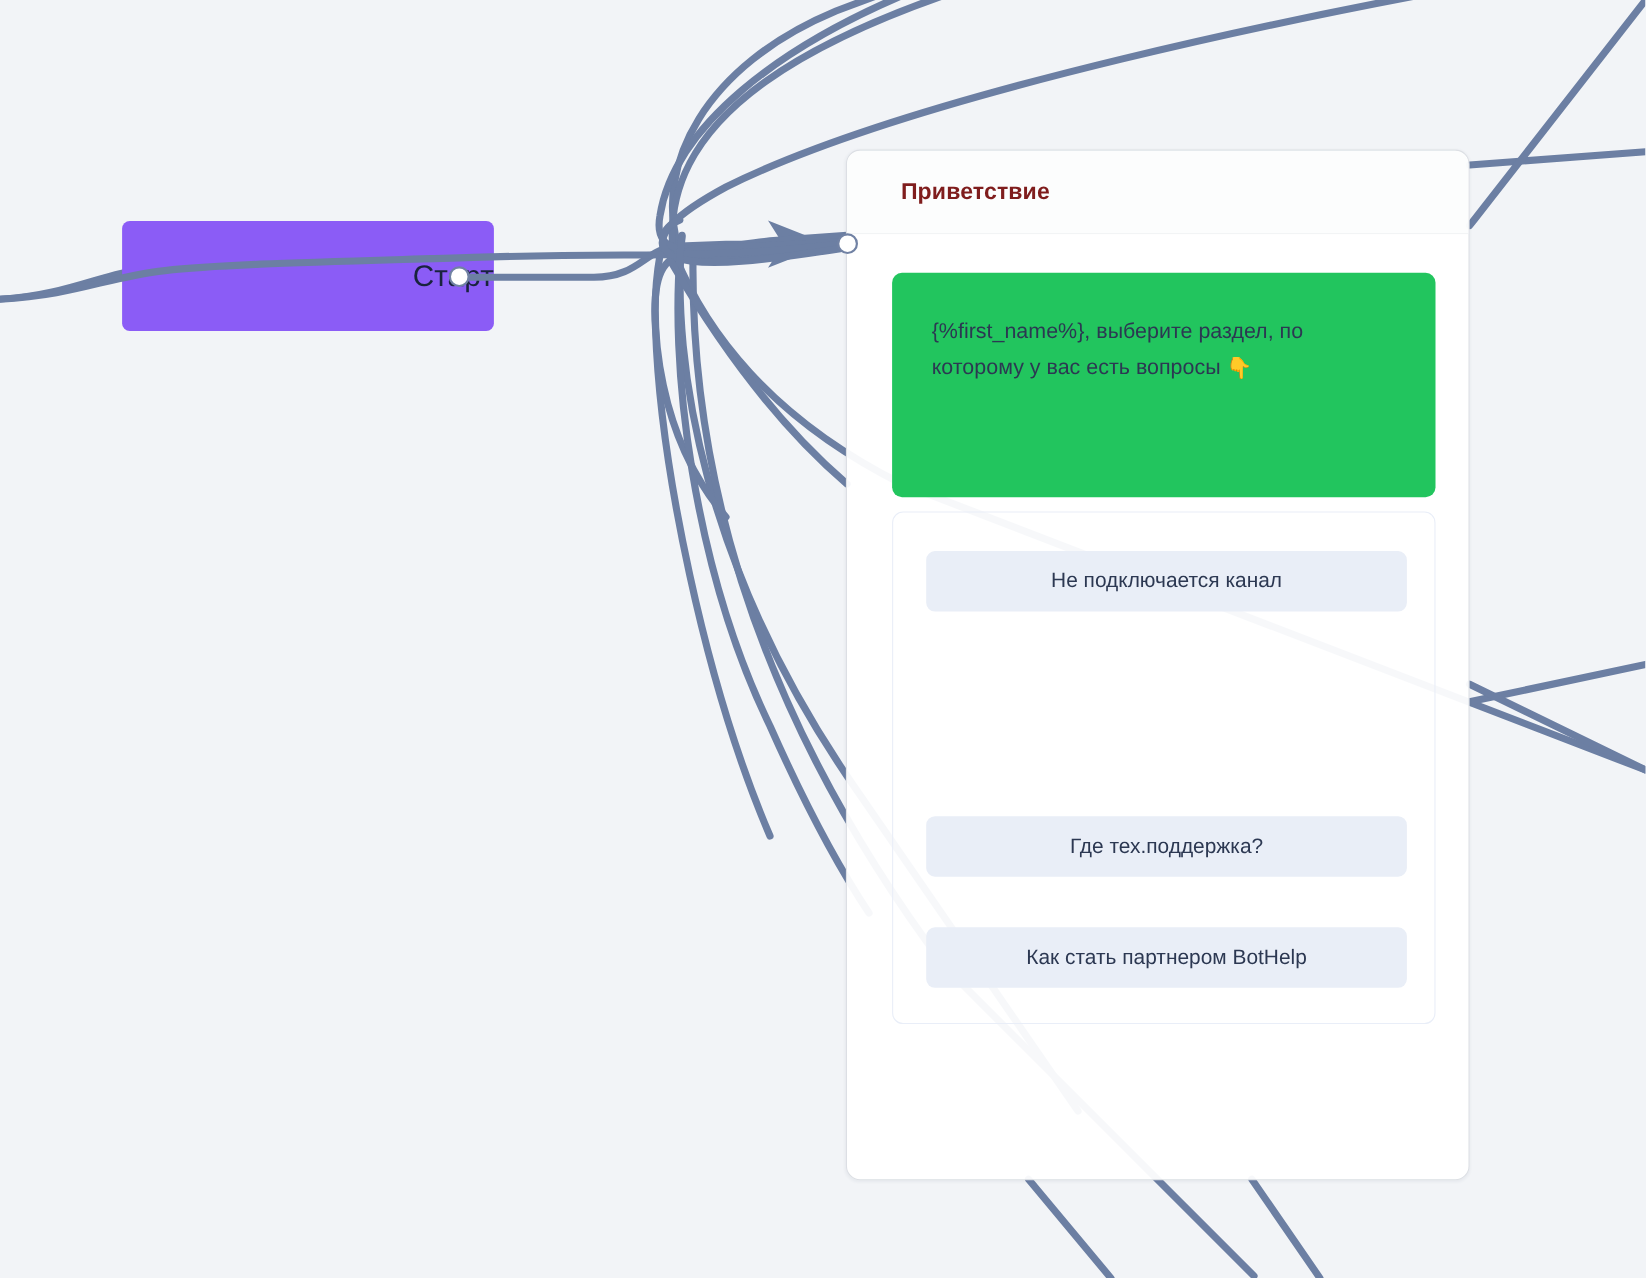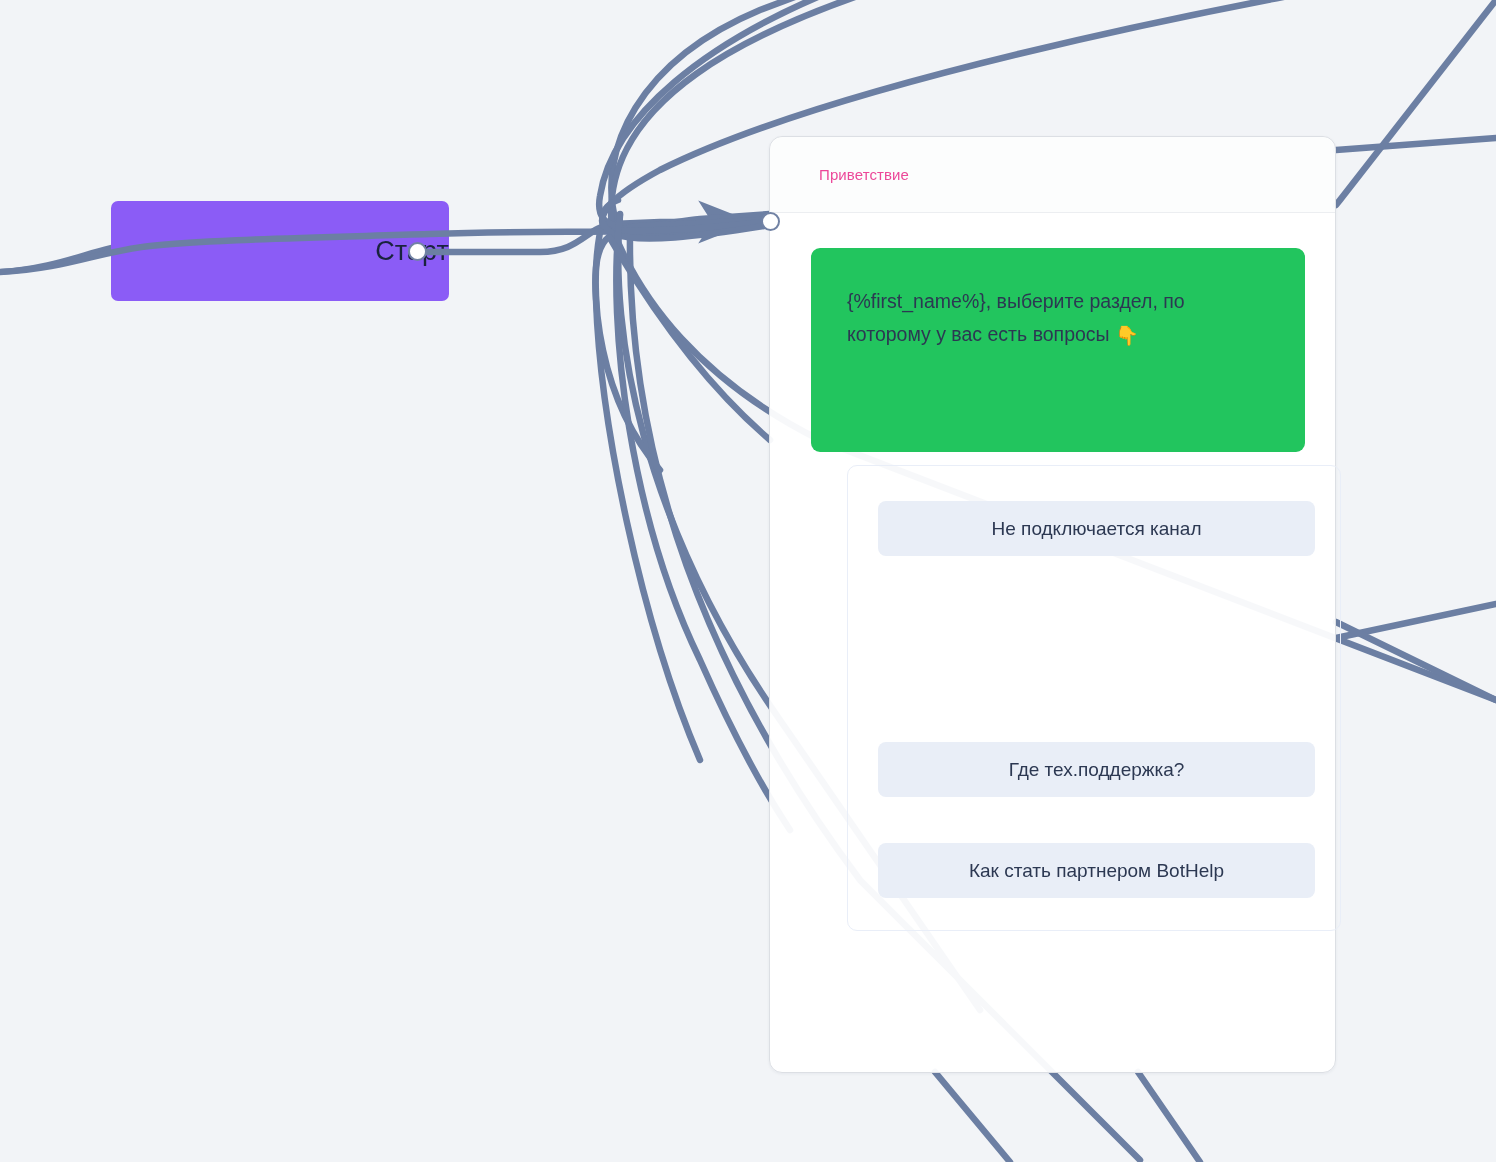--- a/index.html
+++ b/index.html
@@ -84,23 +84,23 @@
     height: 76px;
     border-bottom: 1px solid #eceef1;
     display: flex;
     align-items: center;
     padding-left: 49px;
     box-sizing: border-box;
     background: rgba(250,251,252,0.55);
     border-radius: 13px 13px 0 0;
   }
   #card-header .title {
-    font-size: 15px;
-    font-weight: normal;
-    color: #ec4899;
+    font-size: 21px;
+    font-weight: bold;
+    color: #7f1d1d;
     letter-spacing: .1px;
   }
 
   #text-bubble {
     position: absolute;
     left: 41px;
     top: 111px;
     width: 494px;
     height: 204px;
     background: #22c55e;
@@ -120,21 +120,20 @@
 
   #buttons-block {
     position: absolute;
     left: 41px;
     top: 328px;
     width: 494px;
     height: 466px;
     border: 1px solid #e9eef8;
     border-radius: 10px;
     box-sizing: border-box;
-    margin-left: 36px;
   }
 
   .choice-btn {
     position: absolute;
     left: 30px;
     width: 437px;
     height: 55px;
     background: #e9eef7;
     border: none;
     border-radius: 8px;

